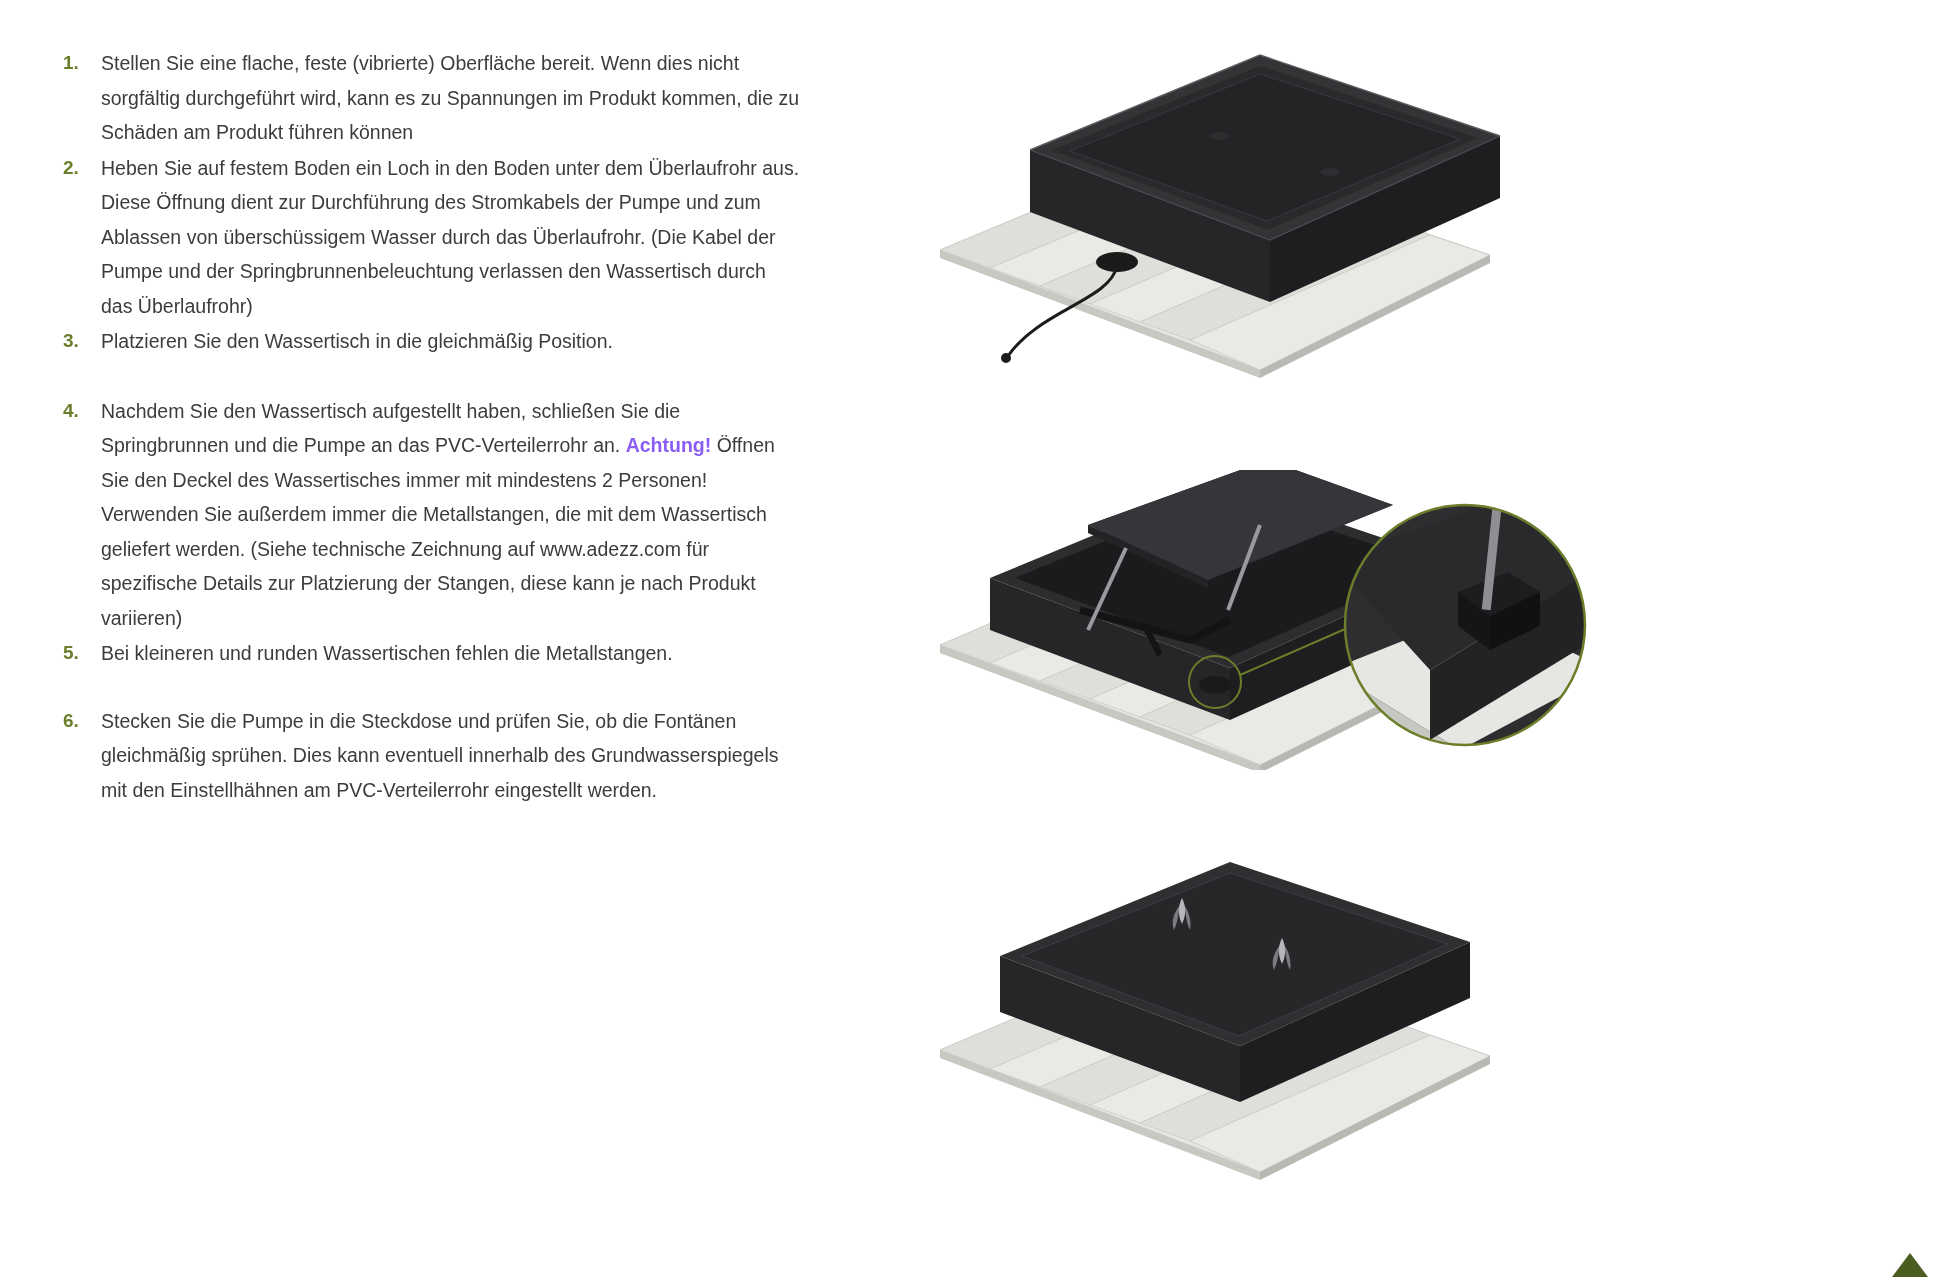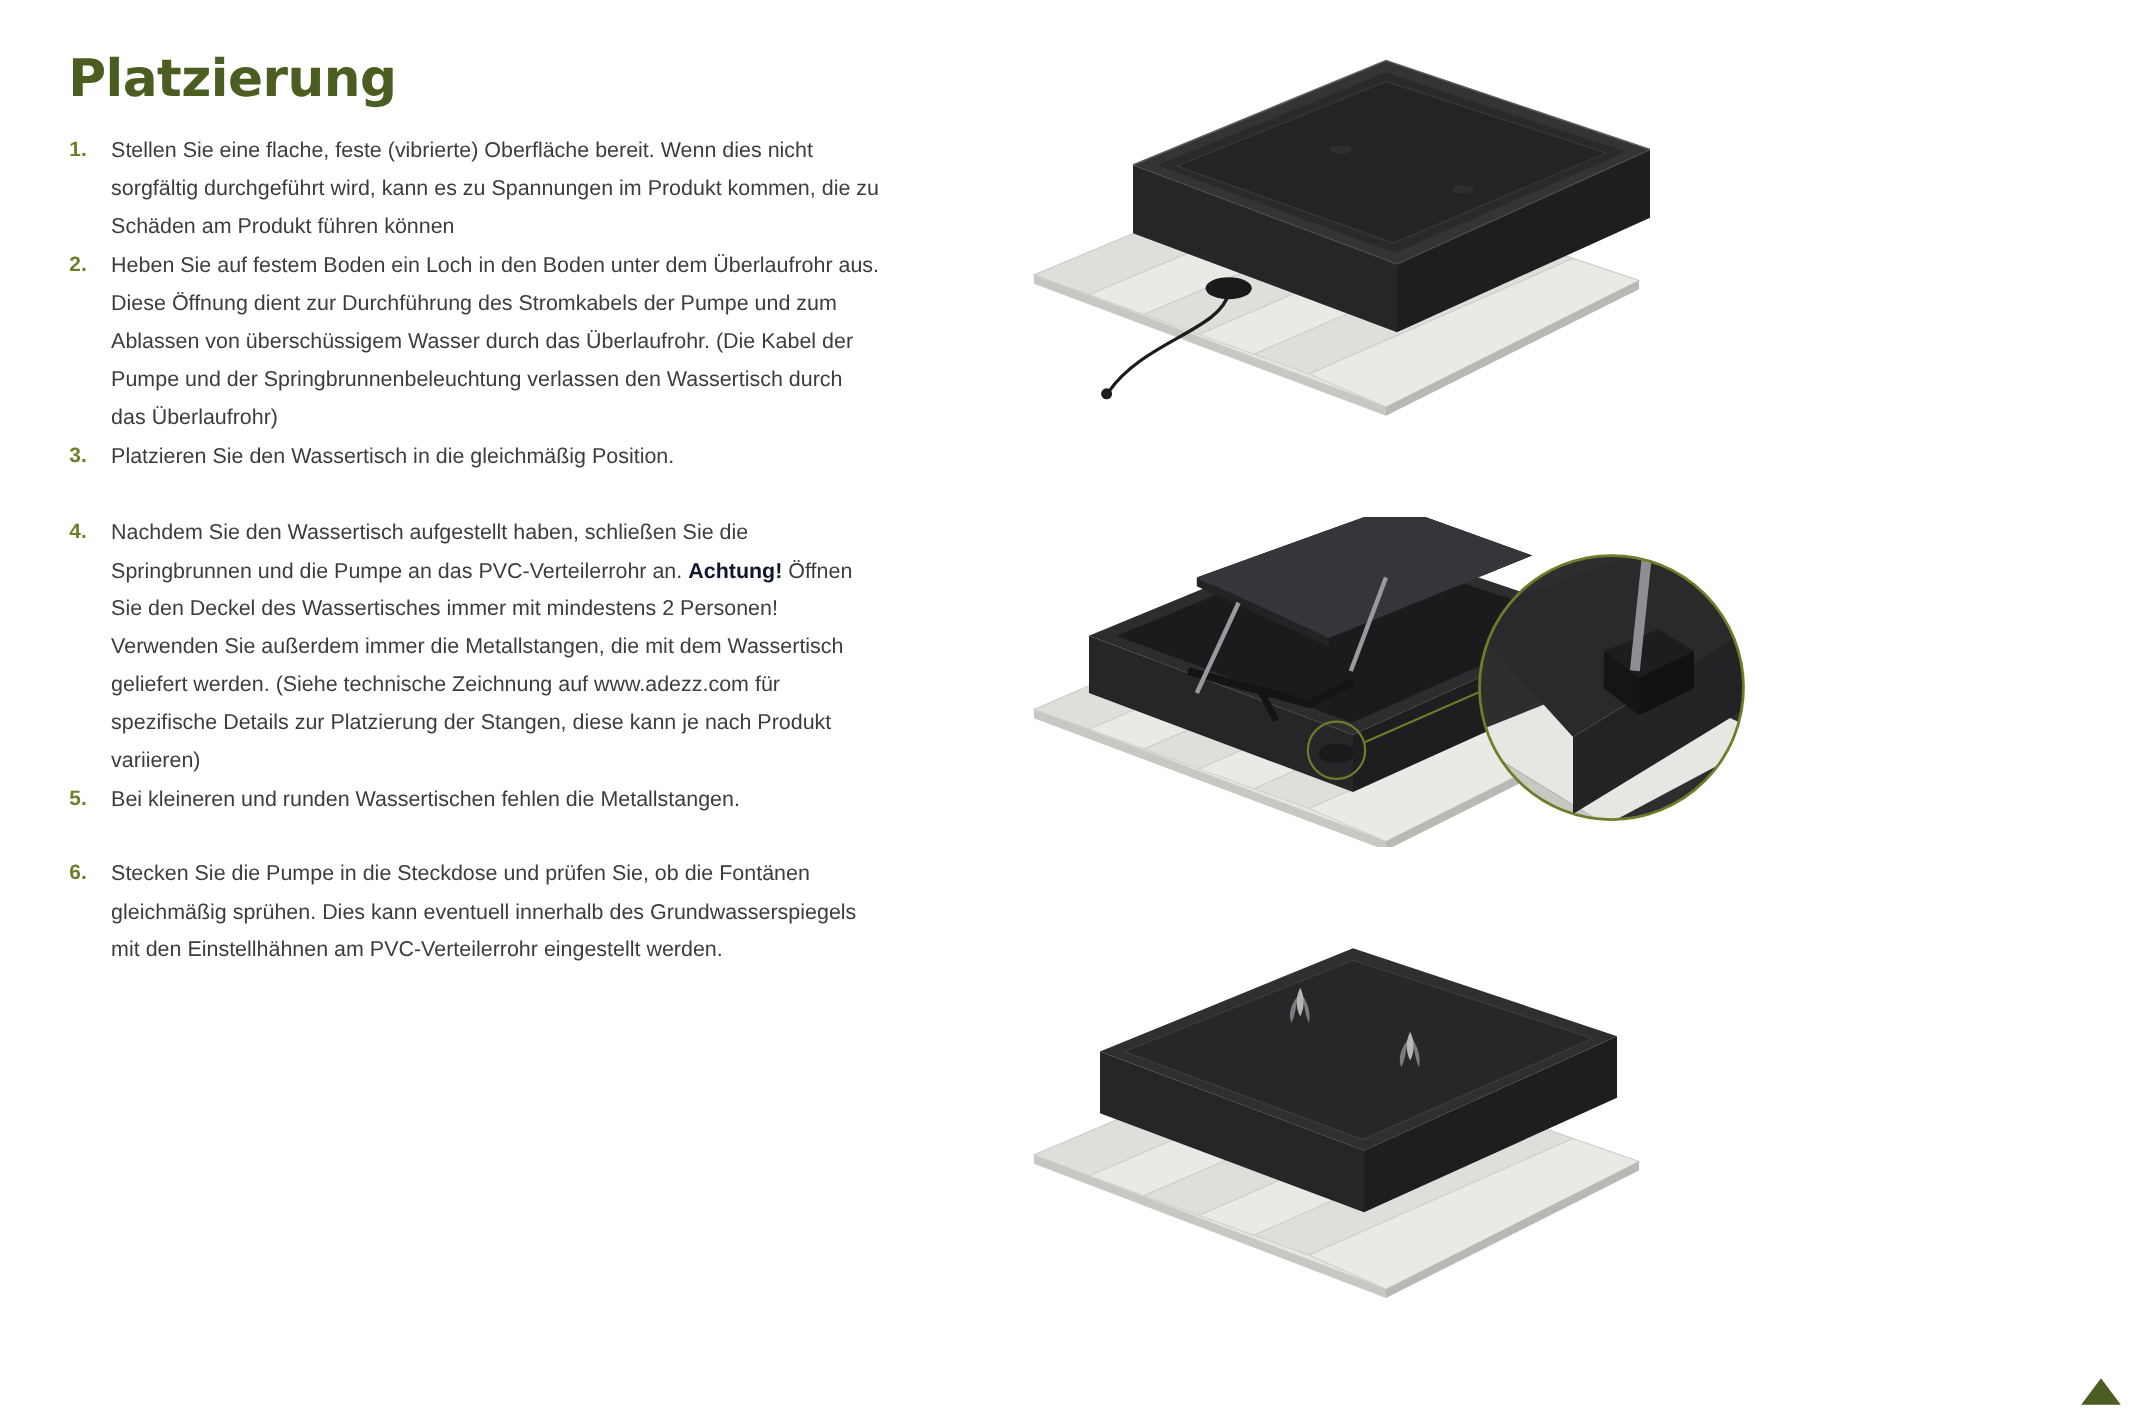--- a/index.html
+++ b/index.html
@@ -65,21 +65,21 @@
     font-size: 19.5px;
     line-height: 34.5px;
     color: #3c3c3b;
     max-width: 700px;
   }
 
   .gap-lg { height: 34px; }
   .gap-md { height: 32px; }
 
   .accent {
-    color: #0f172a;
+    color: #8b5cf6;
     font-weight: bold;
   }
 
   
   .illus-col {
     position: absolute;
     left: 930px;
     top: 0;
     width: 1016px;
     height: 1287px;
@@ -110,21 +110,20 @@
     height: 30px;
   }
 </style>
 </head>
 <body>
 
 <div class="page">
 
   <div class="left-col">
 
-    <h1 class="page-title">Platzierung</h1>
 
     <ul class="steps">
 
       <li class="step">
         <div class="step-num">1.</div>
         <div class="step-text">Stellen Sie eine flache, feste (vibrierte) Oberfläche bereit. Wenn dies nicht sorgfältig durchgeführt wird, kann es zu Spannungen im Produkt kommen, die zu Schäden am Produkt führen können</div>
       </li>
 
       <li class="step">
         <div class="step-num">2.</div>

